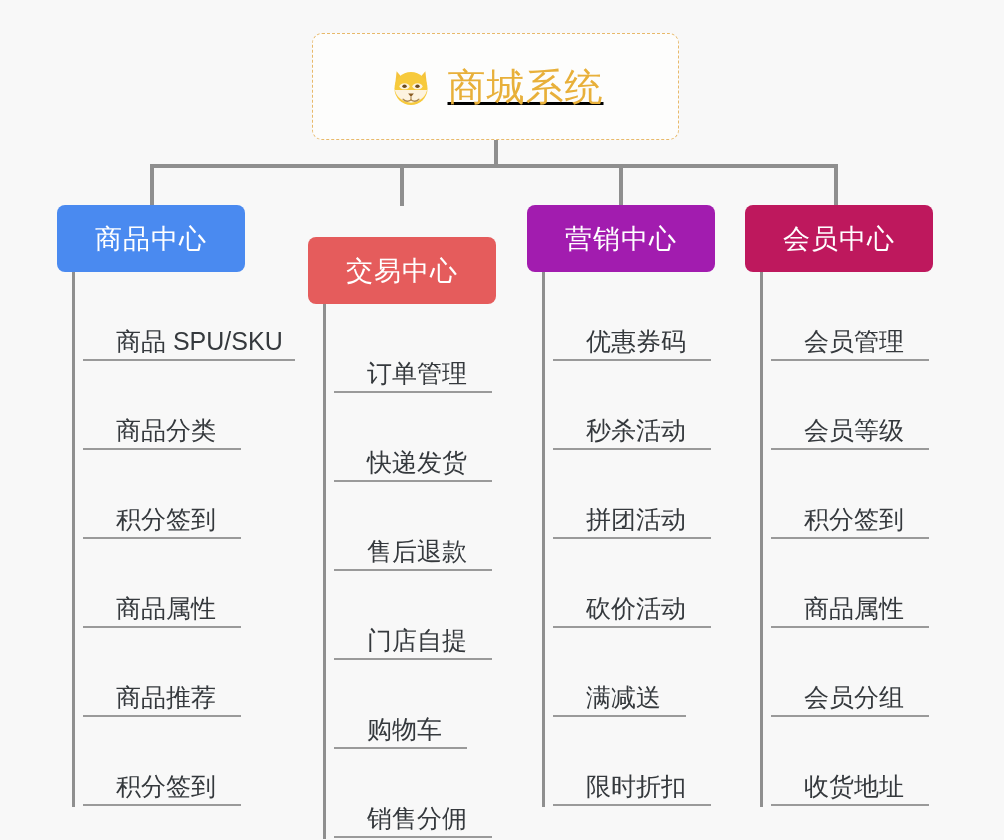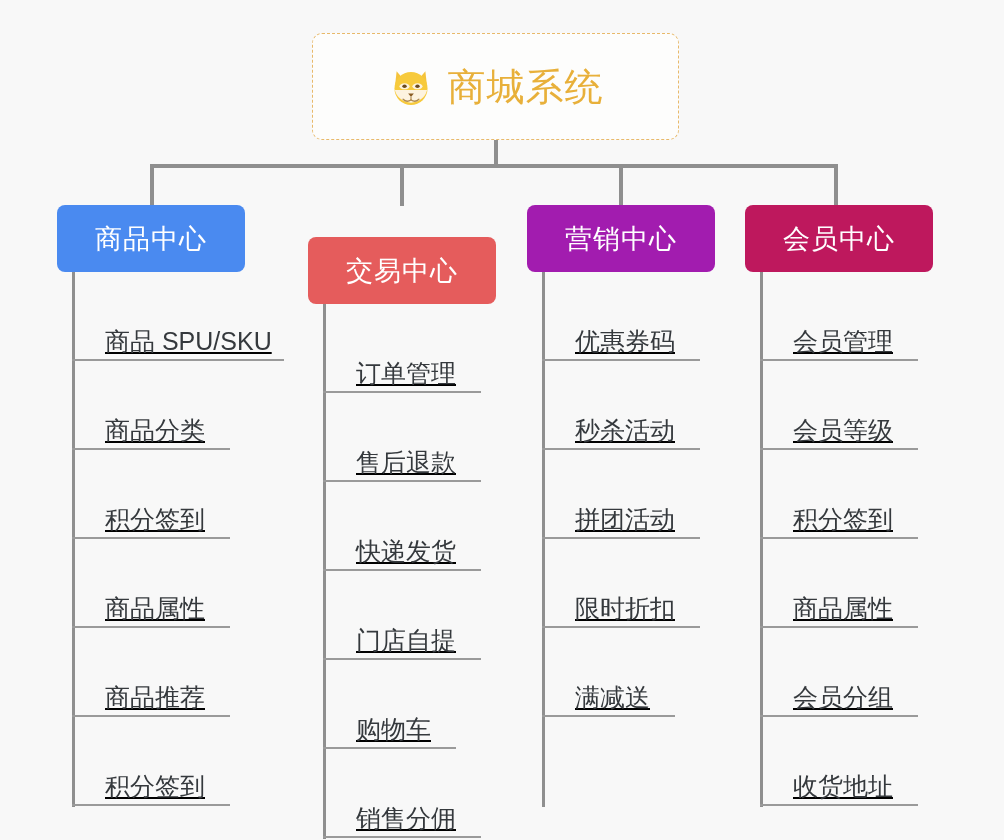--- a/index.html
+++ b/index.html
@@ -27,20 +27,21 @@
     width: 367px;
     height: 107px;
     box-sizing: border-box;
     background: #fdfdfc;
     border: 1px dashed #e8b96a;
     border-radius: 10px;
     display: flex;
     align-items: center;
     justify-content: center;
     gap: 14px;
+    text-decoration: underline;
   }
   .root-title {
     font-size: 38px;
     color: #e8b03a;
     letter-spacing: 1px;
     line-height: 1;
     white-space: nowrap;
   }
   .dog-icon {
     width: 46px;
@@ -81,24 +82,23 @@
   }
   .spine {
     position: absolute;
     left: 15px;
     top: 67px;
     width: 3px;
     background: #8f8f8f;
   }
   .leaf-list {
     position: absolute;
-    left: 15px;
+    left: 26px;
     top: 67px;
     width: 280px;
-    text-decoration: underline;
   }
   .leaf {
     position: relative;
     height: 89px;
     box-sizing: border-box;
     display: flex;
     align-items: flex-end;
   }
   .leaf-underline {
     position: absolute;
@@ -188,25 +188,25 @@
       <span>交易中心</span>
     </div>
     <div class="spine" style="height:535px;"></div>
     <div class="leaf-list">
       <div class="leaf">
         <span class="leaf-underline" style="width:158px;"></span>
         <span class="leaf-label">订单管理</span>
       </div>
       <div class="leaf">
         <span class="leaf-underline" style="width:158px;"></span>
+        <span class="leaf-label">快递发货</span>
+      </div>
+      <div class="leaf">
+        <span class="leaf-underline" style="width:158px;"></span>
         <span class="leaf-label">售后退款</span>
-      </div>
-      <div class="leaf">
-        <span class="leaf-underline" style="width:158px;"></span>
-        <span class="leaf-label">快递发货</span>
       </div>
       <div class="leaf">
         <span class="leaf-underline" style="width:158px;"></span>
         <span class="leaf-label">门店自提</span>
       </div>
       <div class="leaf">
         <span class="leaf-underline" style="width:133px;"></span>
         <span class="leaf-label">购物车</span>
       </div>
       <div class="leaf">
@@ -229,25 +229,29 @@
       <div class="leaf">
         <span class="leaf-underline" style="width:158px;"></span>
         <span class="leaf-label">秒杀活动</span>
       </div>
       <div class="leaf">
         <span class="leaf-underline" style="width:158px;"></span>
         <span class="leaf-label">拼团活动</span>
       </div>
       <div class="leaf">
         <span class="leaf-underline" style="width:158px;"></span>
-        <span class="leaf-label">限时折扣</span>
+        <span class="leaf-label">砍价活动</span>
       </div>
       <div class="leaf">
         <span class="leaf-underline" style="width:133px;"></span>
         <span class="leaf-label">满减送</span>
+      </div>
+      <div class="leaf">
+        <span class="leaf-underline" style="width:158px;"></span>
+        <span class="leaf-label">限时折扣</span>
       </div>
     </div>
   </div>
 
   <div class="column" style="left:745px;">
     <div class="cat-header" style="background:#be185d;">
       <span>会员中心</span>
     </div>
     <div class="spine" style="height:535px;"></div>
     <div class="leaf-list">

